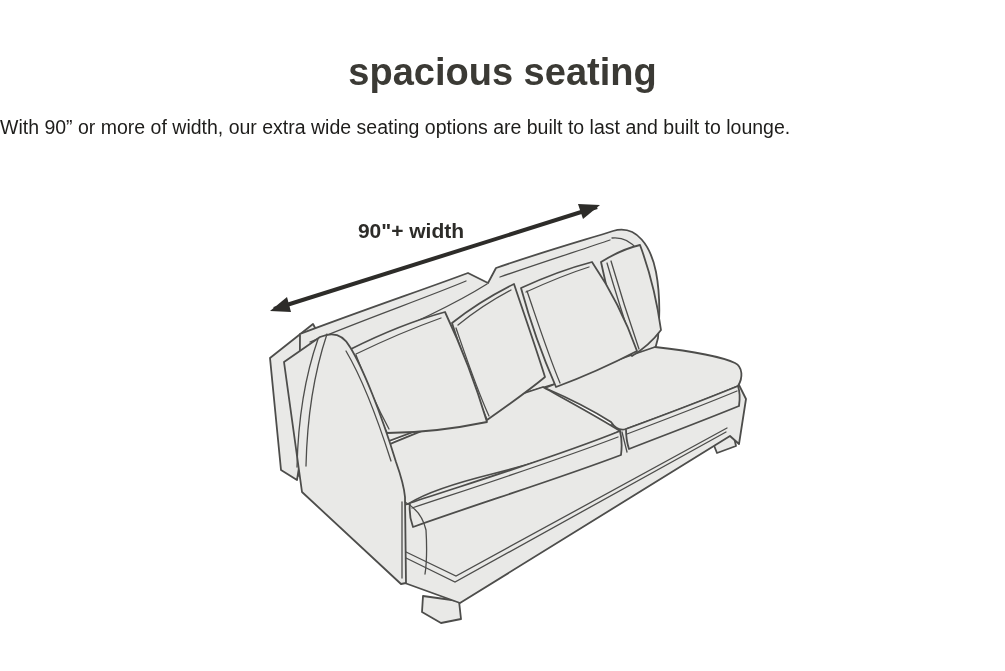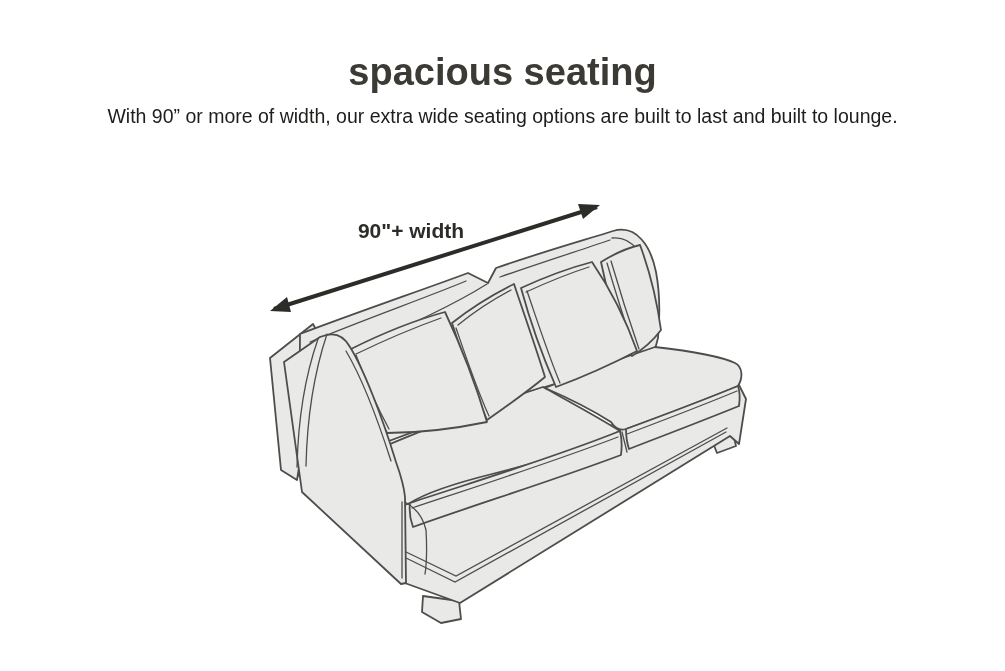--- a/index.html
+++ b/index.html
@@ -29,24 +29,23 @@
     width: 100%;
     text-align: center;
     font-size: 38px;
     line-height: 44px;
     font-weight: 700;
     color: var(--title-ink);
     letter-spacing: 0px;
   }
   .intro {
     position: absolute;
-    top: 102px;
+    top: 113px;
     left: 0;
     width: 100%;
-    text-align: center;
     color: var(--body-ink);
   }
   .intro p {
     font-size: 19.5px;
     line-height: 28px;
     white-space: nowrap;
   }
   .figure {
     position: absolute;
     top: 0;

